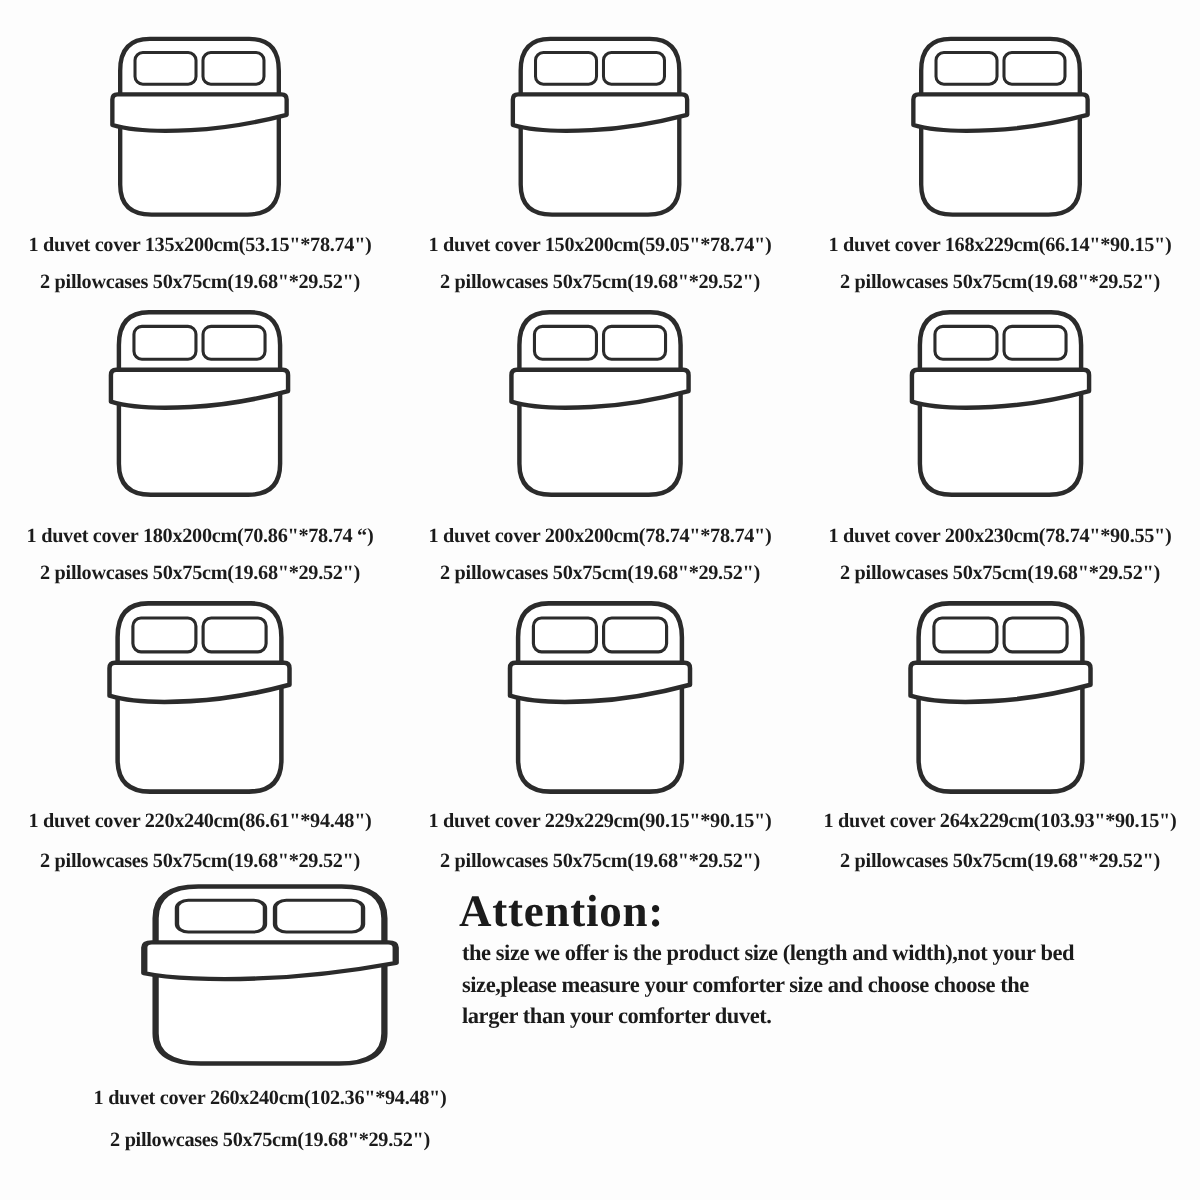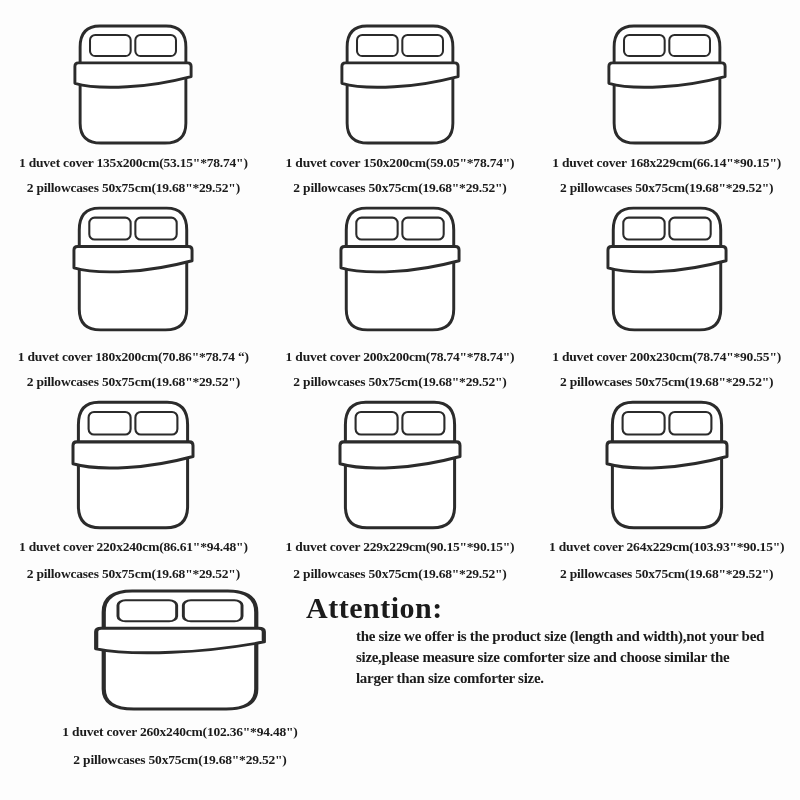--- a/index.html
+++ b/index.html
@@ -72,21 +72,20 @@
     font-size: 30px;
     line-height: 36px;
     letter-spacing: 0.5px;
   }
   .attention-line {
     font-size: 15px;
     line-height: 21px;
     letter-spacing: -0.3px;
     white-space: nowrap;
     padding-left: 2px;
-    margin-left: 48px;
   }
   .attention-line:first-of-type { margin-top: 2px; }
 </style>
 </head>
 <body>
 
 <div class="page">
 
   <div class="row row-1">
     <div class="cell">
@@ -204,17 +203,17 @@
   <rect x="109" y="23" width="70" height="37" rx="9" fill="#ffffff" stroke="#2b2b2b" stroke-width="3.5"></rect>
   <path d="M 11,72 L 199,72 Q 205,72 205,78 L 205,96 C 175,104 135,112 95,114 C 60,116 25,114 5,108 L 5,78 Q 5,72 11,72 Z" fill="#ffffff" stroke="#2b2b2b" stroke-width="5" stroke-linejoin="round"></path>
 </svg></div>
     <div class="label label-1">1 duvet cover 260x240cm(102.36"*94.48")</div>
     <div class="label label-2">2 pillowcases 50x75cm(19.68"*29.52")</div>
   </div>
 
   <div class="attention">
     <div class="attention-title">Attention:</div>
     <div class="attention-line">the size we offer is the product size (length and width),not your bed</div>
-    <div class="attention-line">size,please measure size comforter size and choose similar the</div>
-    <div class="attention-line">larger than size comforter size.</div>
+    <div class="attention-line">size,please measure your comforter size and choose choose the</div>
+    <div class="attention-line">larger than your comforter duvet.</div>
   </div>
 
 </div>
 
 </body></html>

